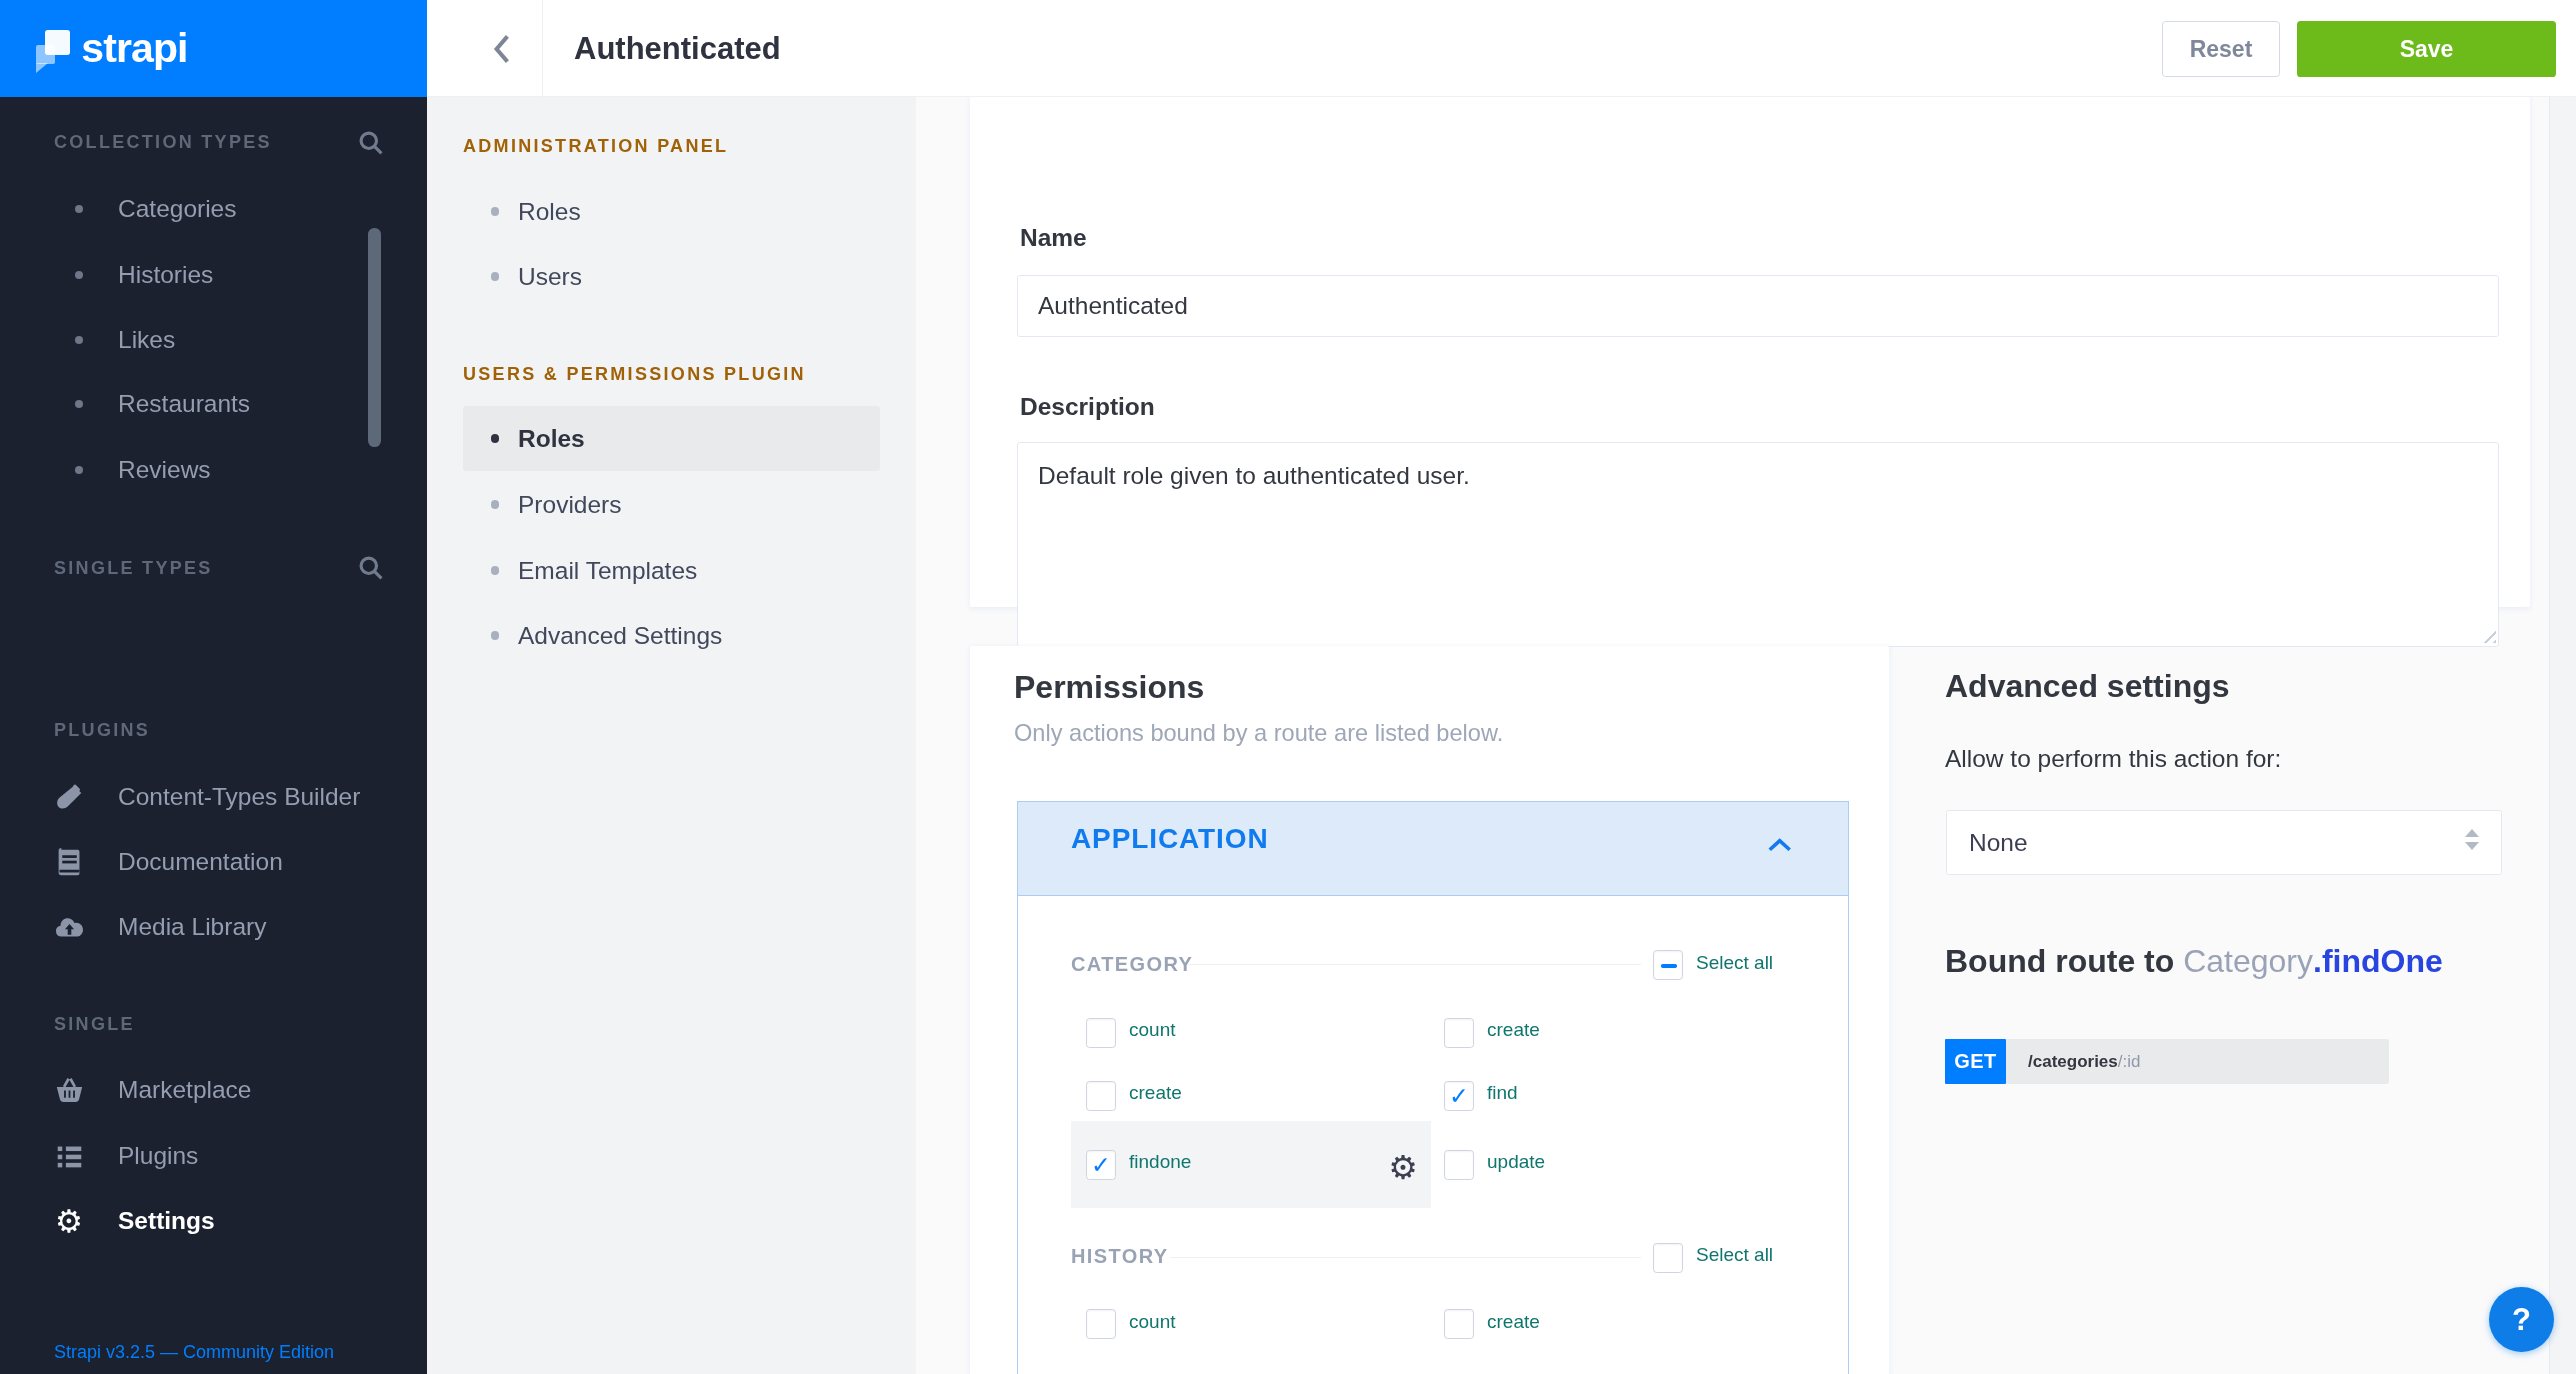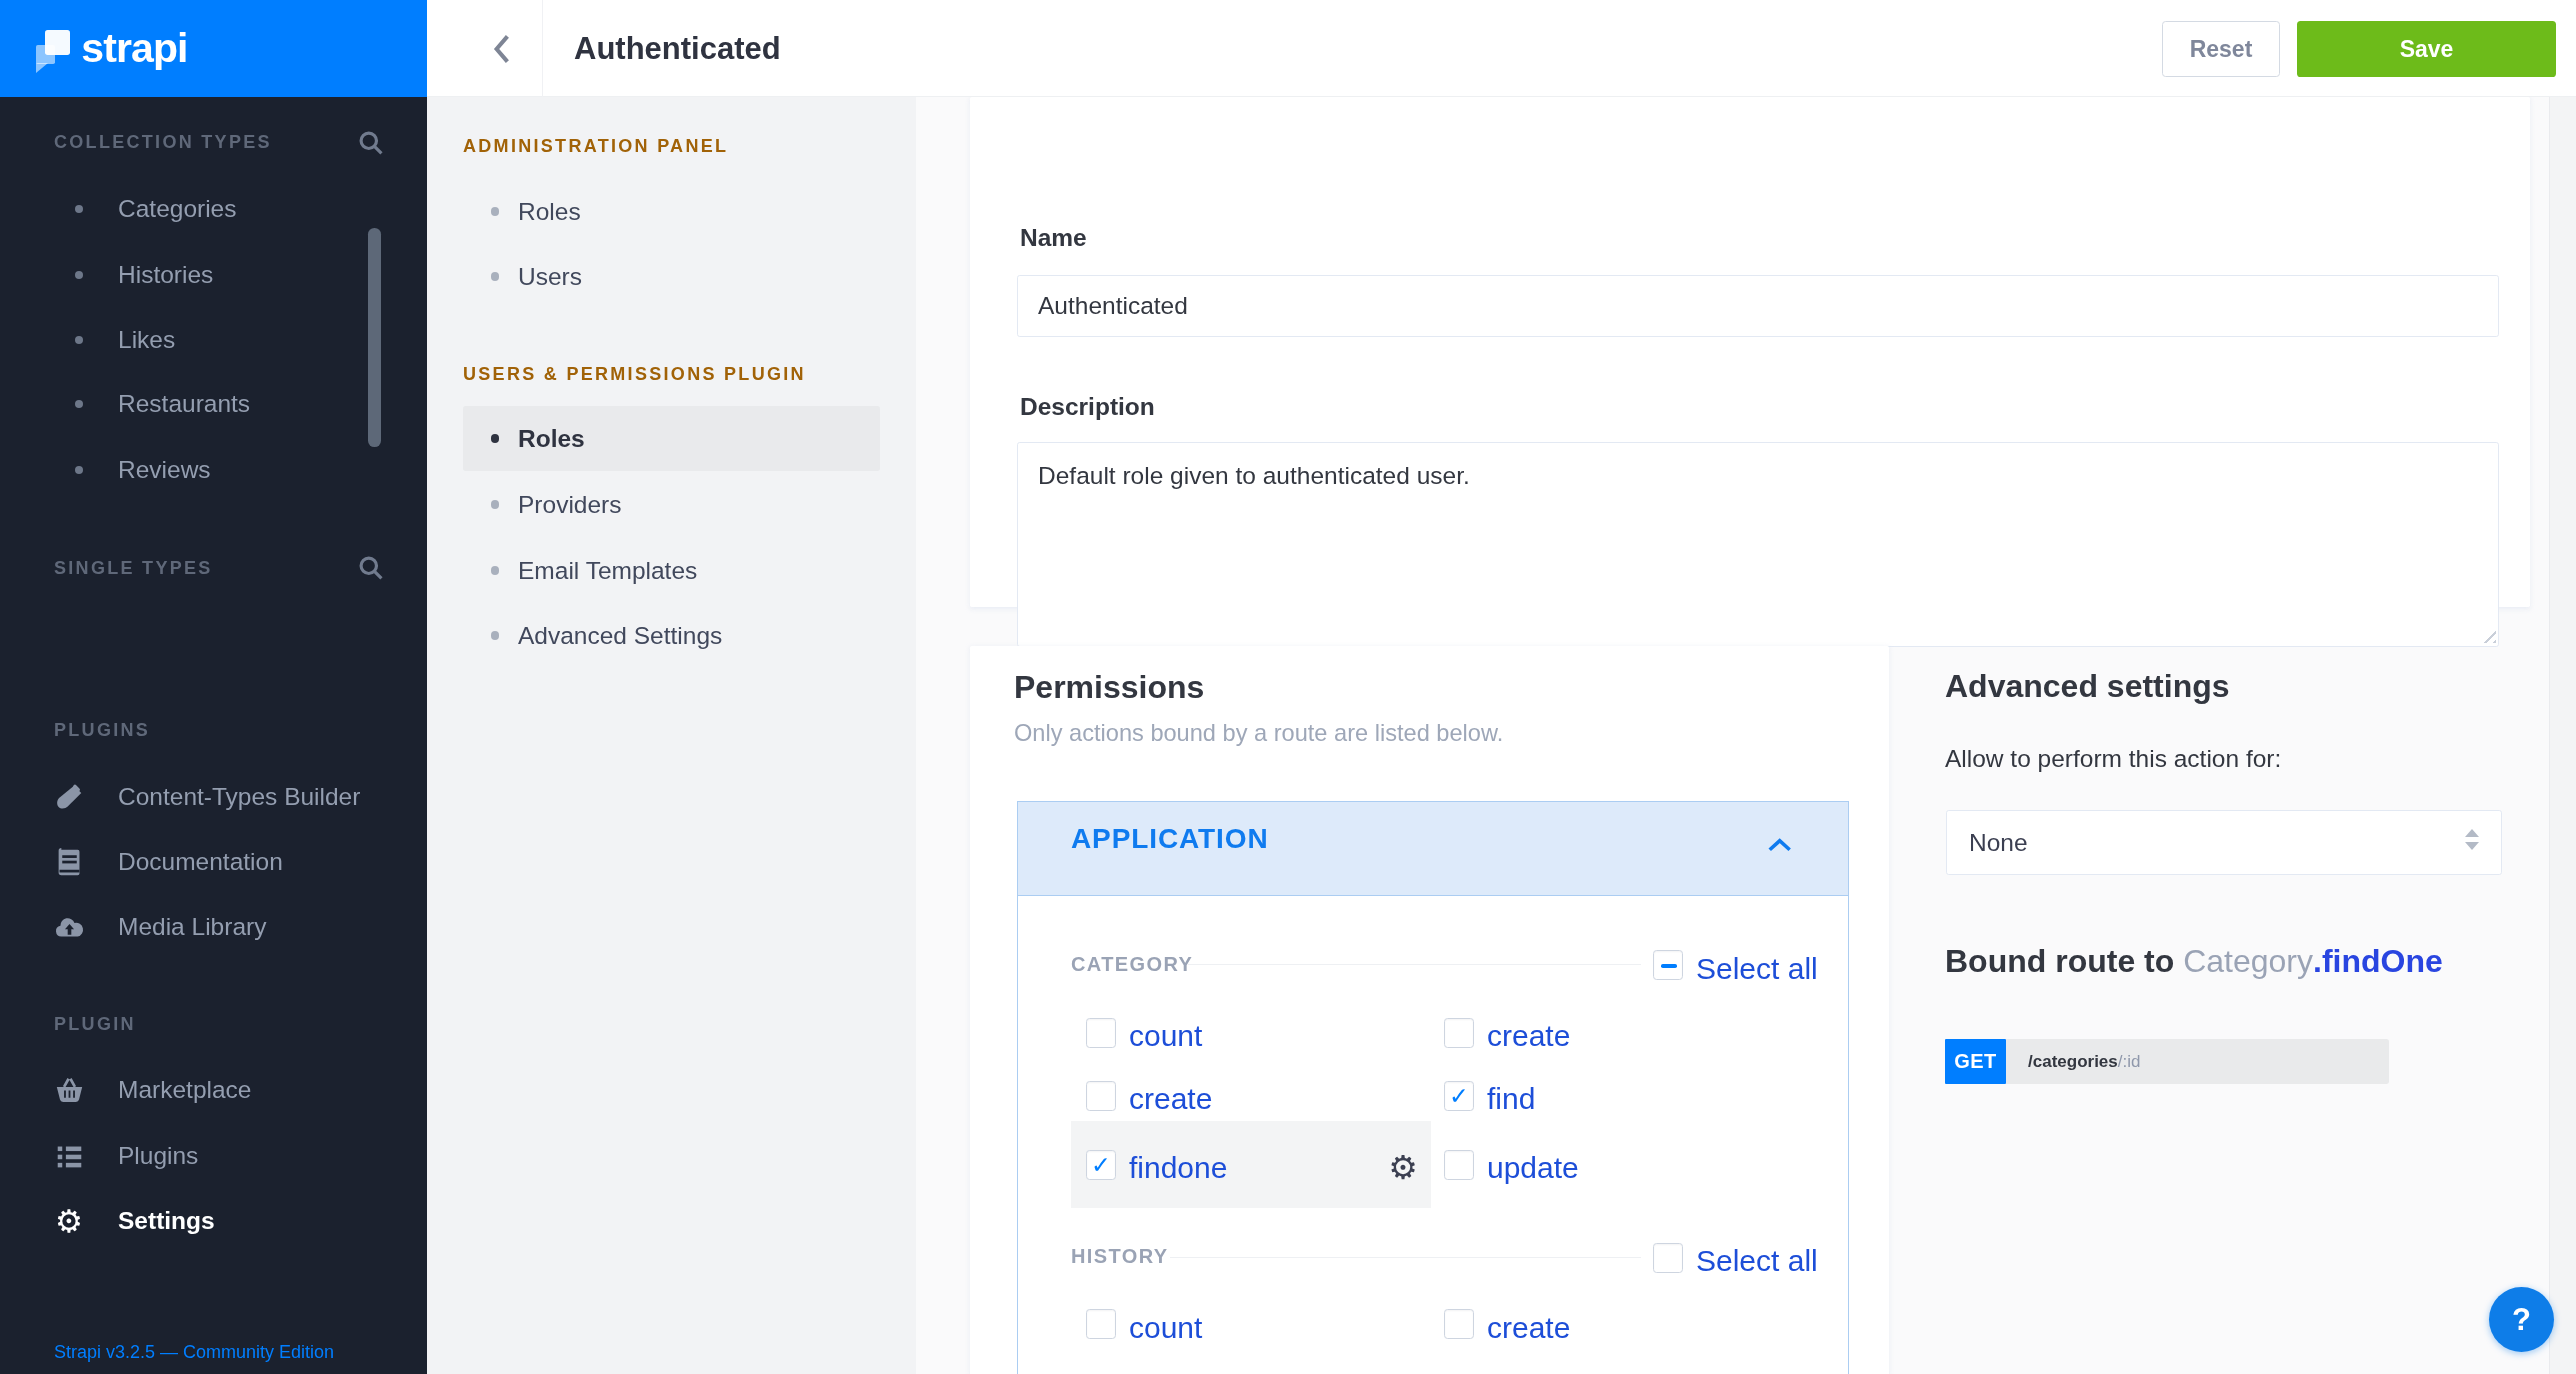--- a/index.html
+++ b/index.html
@@ -60,21 +60,21 @@
   .acc-head { position:absolute; left:0; top:0; width:100%; height:94px; background:#ddeafa; border-bottom:0.9px solid #abcdf2; cursor:pointer; }
   .acc-name { position:absolute; left:53px; top:21px; font-size:28px; font-weight:700; letter-spacing:0.9px; color:#0f7bef; }
   .acc-desc { position:absolute; left:53px; top:53px; font-size:24.5px; color:#2e7fe8; white-space:nowrap; }
   .acc-chevron { position:absolute; right:56px; top:36px; }
   .group-label { position:absolute; left:53px; font-size:20px; font-weight:700; letter-spacing:1.4px; color:#9aa3b5; }
   .group-line { position:absolute; height:0.9px; background:#eef0f3; }
   .cbx { position:absolute; width:30px; height:30px; background:#fff; border:0.9px solid #ced5e0; border-radius:3.6px; box-shadow:inset 0 0.9px 1.8px rgba(16,22,34,0.05); cursor:pointer; }
   .cbx::after { content:""; position:absolute; left:0; top:0; width:100%; height:100%; display:flex; align-items:center; justify-content:center; }
   .cbx[data-checked="true"]::after { content:"\2713"; color:#007eff; font-size:23.6px; font-weight:700; line-height:28px; text-align:center; display:block; }
   .cbx[data-state="indeterminate"]::after { content:""; left:7.3px; top:12.7px; width:15.4px; height:4.5px; background:#007eff; border-radius:1.8px; display:block; }
-  .cb-label { position:absolute; font-size:30px; color:#1d4ed8; cursor:pointer; white-space:nowrap; }
+  .cb-label { position:absolute; font-size:19px; color:#0f766e; cursor:pointer; white-space:nowrap; }
   .row-highlight { position:absolute; left:53px; top:319px; width:360px; height:87px; background:#f3f4f5; }
   .gear-btn { position:absolute; left:365px; top:345px; width:40px; height:40px; display:flex; align-items:center; justify-content:center; font-size:33px; color:#3b3f51; cursor:pointer; }
   
   .adv-label { position:absolute; font-size:24.5px; font-weight:500; color:#333740; white-space:nowrap; }
   .select-box { position:absolute; left:1946px; top:810px; width:556px; height:65px; background:#fff; border:0.9px solid #e3e9f3; border-radius:2.7px; display:flex; align-items:center; padding-left:22px; font-size:24.5px; color:#3b3f51; cursor:pointer; }
   .stepper { position:absolute; right:22px; top:18px; display:flex; flex-direction:column; gap:4.5px; }
   .tri-up { width:0; height:0; border-left:7.3px solid transparent; border-right:7.3px solid transparent; border-bottom:8.2px solid #b3bac6; }
   .tri-down { width:0; height:0; border-left:7.3px solid transparent; border-right:7.3px solid transparent; border-top:8.2px solid #b3bac6; }
   .bound-line { position:absolute; left:1945px; top:943px; font-size:32px; white-space:nowrap; }
   .bound-prefix { font-weight:700; color:#333740; }
@@ -166,21 +166,21 @@
     <div class="nav-item" style="top:909px">
       <span class="nav-ico">
         <svg width="31" height="29" viewBox="0 0 34 32">
             <path d="M8 26 a6 6 0 0 1 -1 -11.9 A8 8 0 0 1 22.5 11 A6.5 6.5 0 0 1 26 26 Z" fill="#8b95a7"></path>
             <path d="M17 12 l5 6 h-3 v6 h-4 v-6 h-3 z" fill="#1b212e"></path>
           </svg>
       </span>
       <span class="nav-label">Media Library</span>
     </div>
 
-    <div class="nav-sec-label" style="top:1014px">PLUGIN</div>
+    <div class="nav-sec-label" style="top:1014px">SINGLE</div>
     <div class="nav-item" style="top:1072px">
       <span class="nav-ico">
         <svg width="31" height="29" viewBox="0 0 34 32">
             <path d="M11 12 L16 3 M23 12 L18 3" stroke="#8b95a7" stroke-width="3" fill="none"></path>
             <path d="M3 12 h28 l-3.5 14 a3.5 3.5 0 0 1 -3.4 2.7 h-14.2 a3.5 3.5 0 0 1 -3.4 -2.7 Z" fill="#8b95a7"></path>
             <path d="M12 16 v8 M17 16 v8 M22 16 v8" stroke="#1b212e" stroke-width="2"></path>
           </svg>
       </span>
       <span class="nav-label">Marketplace</span>
     </div>

